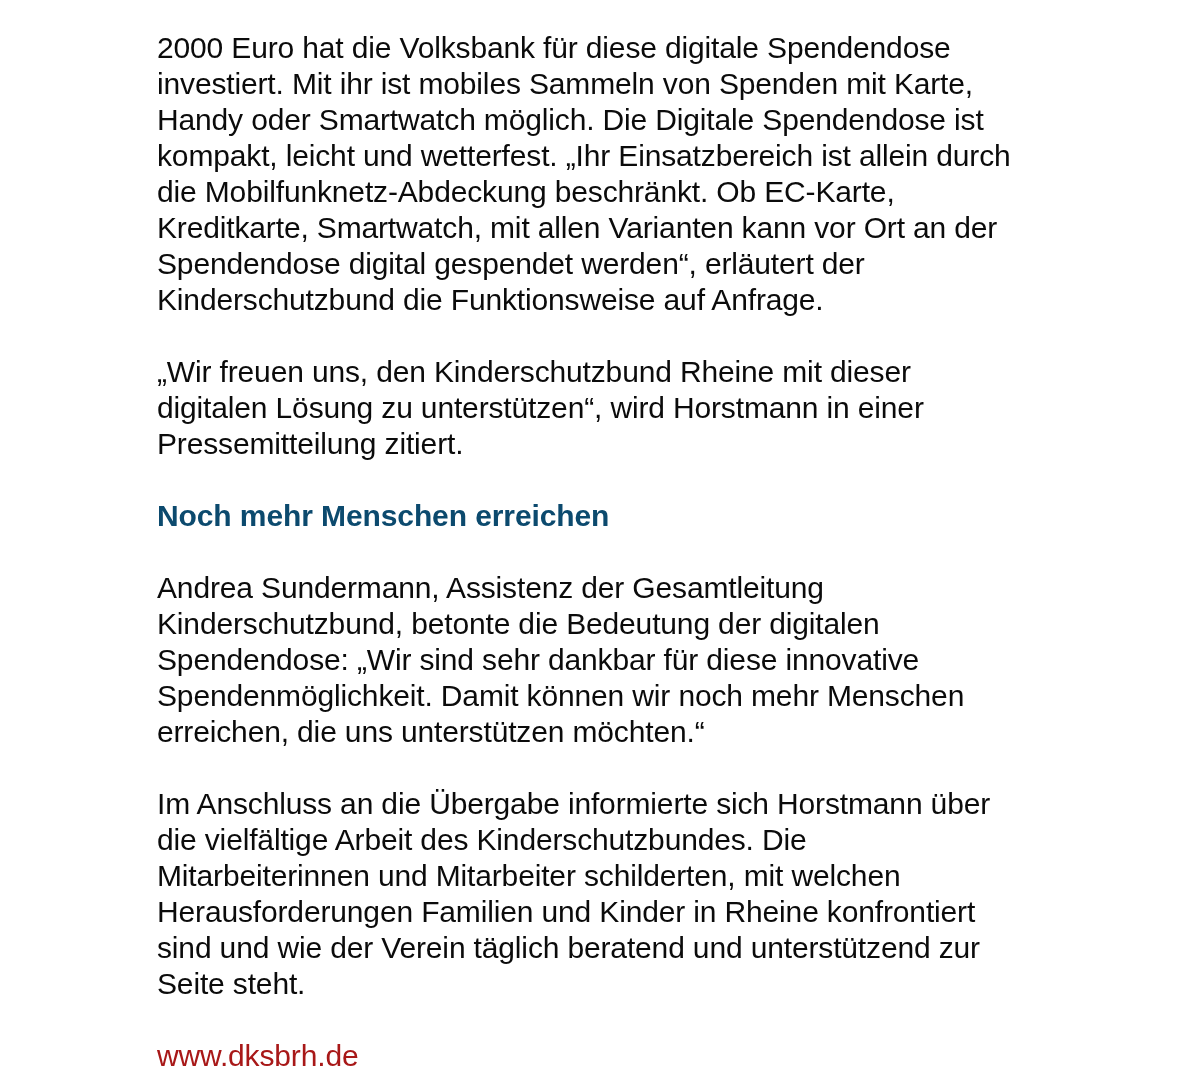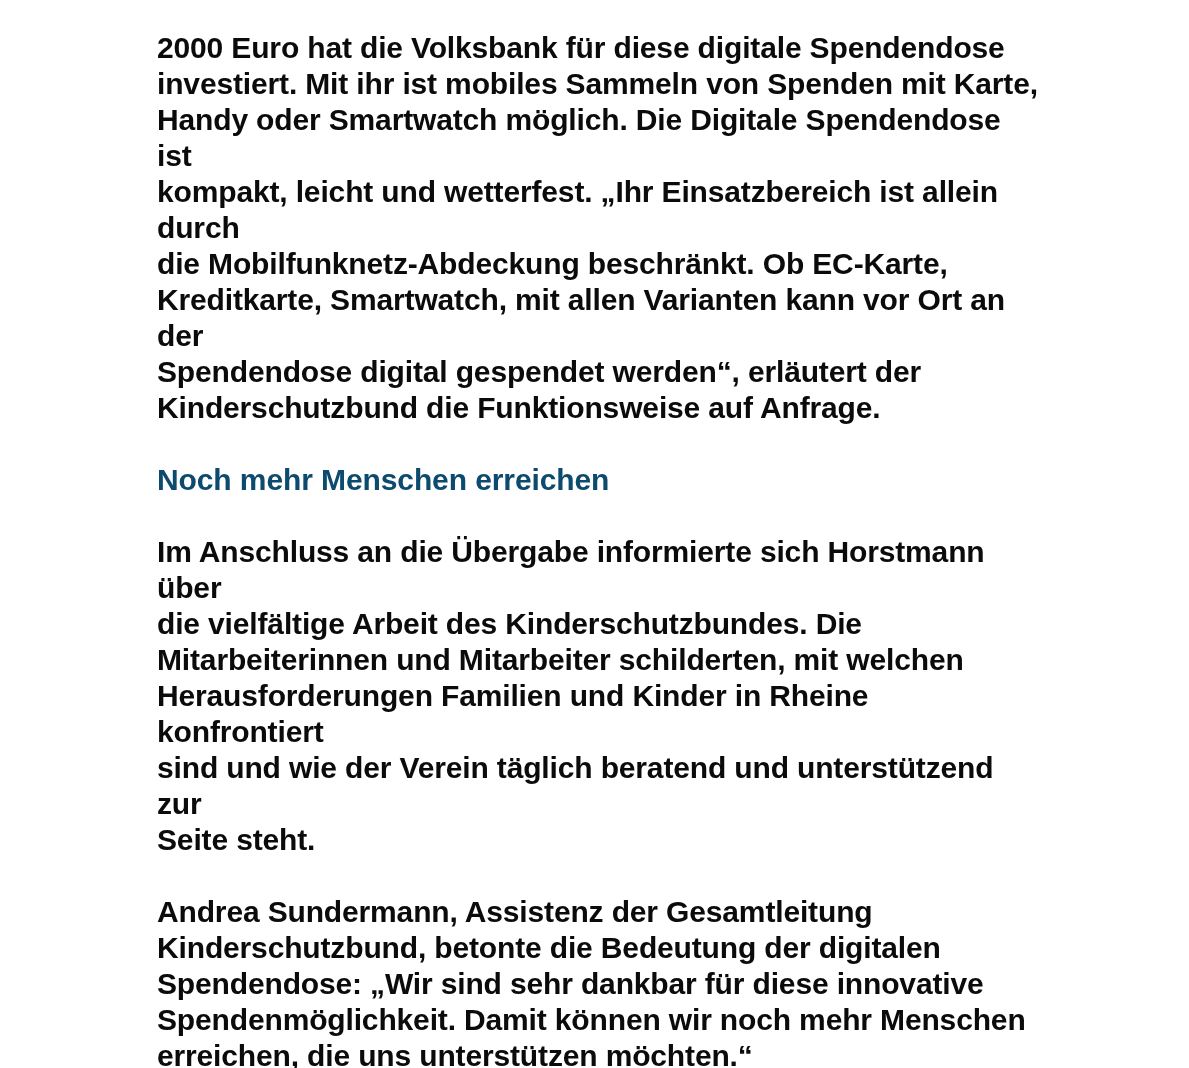--- a/index.html
+++ b/index.html
@@ -29,21 +29,21 @@
     position: absolute;
     left: 157px;
     top: 30px;
     width: 885px;
   }
 
   .para {
     font-size: 30px;
     line-height: 36px;
     letter-spacing: -0.15px;
-    font-weight: 700;
+    font-weight: 400;
     color: #0b0b0b;
     margin: 0;
     white-space: pre-line;
     word-spacing: 0px;
     text-align: left;
   }
 
   .para + .para {
     margin-top: 36px;
   }
@@ -86,34 +86,37 @@
 
     <p class="para">2000 Euro hat die Volksbank für diese digitale Spendendose
 investiert. Mit ihr ist mobiles Sammeln von Spenden mit Karte,
 Handy oder Smartwatch möglich. Die Digitale Spendendose ist
 kompakt, leicht und wetterfest. „Ihr Einsatzbereich ist allein durch
 die Mobilfunknetz-Abdeckung beschränkt. Ob EC-Karte,
 Kreditkarte, Smartwatch, mit allen Varianten kann vor Ort an der
 Spendendose digital gespendet werden“, erläutert der
 Kinderschutzbund die Funktionsweise auf Anfrage.</p>
 
+    <p class="para">„Wir freuen uns, den Kinderschutzbund Rheine mit dieser
+digitalen Lösung zu unterstützen“, wird Horstmann in einer
+Pressemitteilung zitiert.</p>
 
     <h2 class="heading">Noch mehr Menschen erreichen</h2>
+
+    <p class="para">Andrea Sundermann, Assistenz der Gesamtleitung
+Kinderschutzbund, betonte die Bedeutung der digitalen
+Spendendose: „Wir sind sehr dankbar für diese innovative
+Spendenmöglichkeit. Damit können wir noch mehr Menschen
+erreichen, die uns unterstützen möchten.“</p>
 
     <p class="para">Im Anschluss an die Übergabe informierte sich Horstmann über
 die vielfältige Arbeit des Kinderschutzbundes. Die
 Mitarbeiterinnen und Mitarbeiter schilderten, mit welchen
 Herausforderungen Familien und Kinder in Rheine konfrontiert
 sind und wie der Verein täglich beratend und unterstützend zur
 Seite steht.</p>
-
-    <p class="para">Andrea Sundermann, Assistenz der Gesamtleitung
-Kinderschutzbund, betonte die Bedeutung der digitalen
-Spendendose: „Wir sind sehr dankbar für diese innovative
-Spendenmöglichkeit. Damit können wir noch mehr Menschen
-erreichen, die uns unterstützen möchten.“</p>
 
     <div class="link-line">
       <a class="weblink" href="#" title="http://www.dksbrh.de">www.dksbrh.de</a>
     </div>
 
   </article>
 </div>
 
 </body></html>

